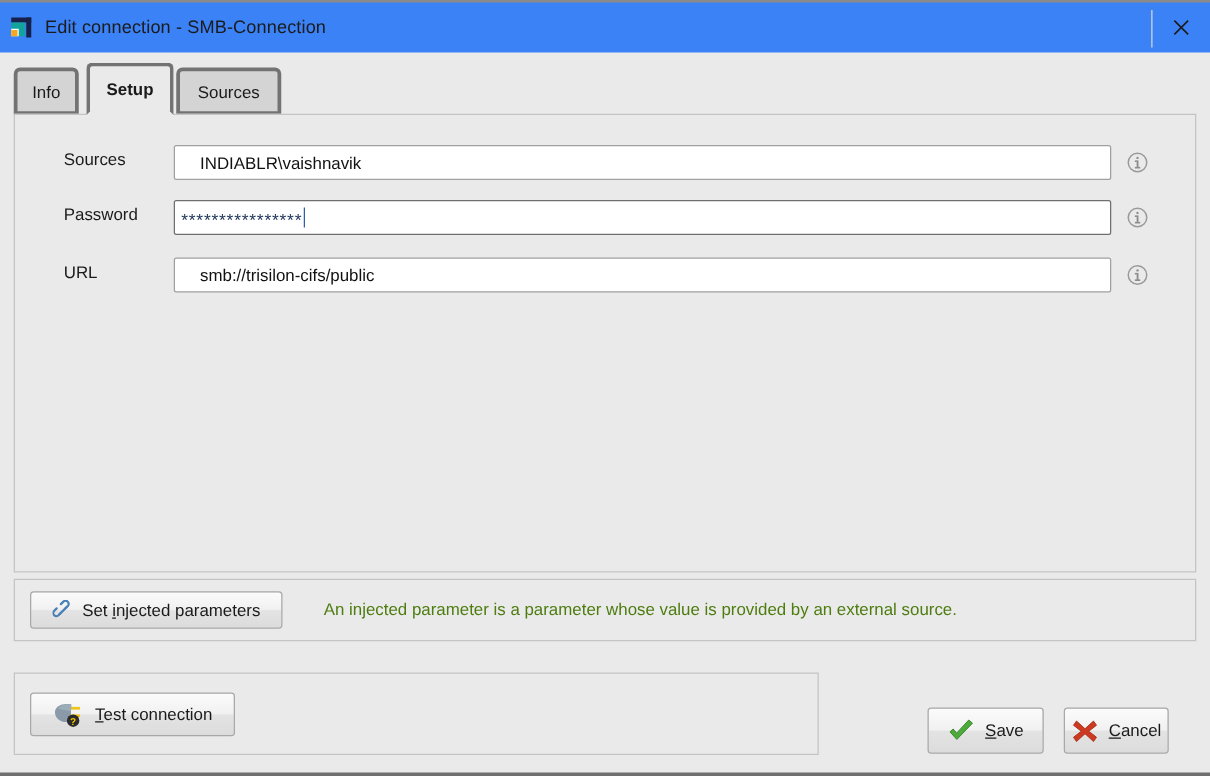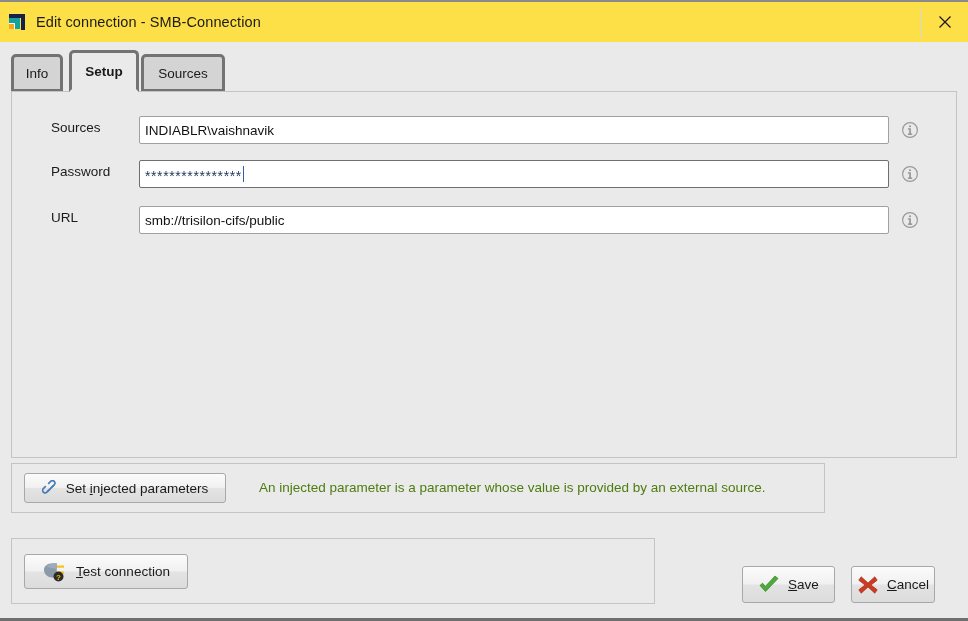--- a/index.html
+++ b/index.html
@@ -16,21 +16,21 @@
     overflow: hidden;
     position: relative;
   }
 
   
   .titlebar {
     position: absolute;
     left: 0; top: 0;
     width: 968px;
     height: 42px;
-    background: #fde047;
+    background: #3b82f6;
     border-top: 2px solid #8a8a8a;
     box-sizing: border-box;
     display: flex;
     align-items: center;
   }
   .title-icon {
     width: 18px;
     height: 18px;
     margin-left: 8px;
     margin-right: 10px;
@@ -122,21 +122,21 @@
   .form-input {
     position: absolute;
     left: 127px;
     top: 0;
     width: 750px;
     height: 28px;
     box-sizing: border-box;
     background: #ffffff;
     border: 1px solid #a0a0a0;
     border-radius: 2px;
-    padding: 0 5px;
+    padding: 0 20px;
     font-family: "Liberation Sans", sans-serif;
     font-size: 13.5px;
     color: #111;
     outline: none;
   }
   .pw-display {
     position: absolute;
     left: 127px;
     top: 0;
     width: 750px;
@@ -170,21 +170,21 @@
     width: 18px;
     height: 18px;
   }
   .info-icon svg { display: block; }
 
   
   .injected-panel {
     position: absolute;
     left: 11px;
     top: 463px;
-    width: 814px;
+    width: 946px;
     height: 50px;
     background: #eaeaea;
     border: 1px solid #c4c4c4;
     box-sizing: border-box;
   }
 
   .btn {
     box-sizing: border-box;
     background: linear-gradient(to bottom, #fbfbfb 0%, #f1f1f1 48%, #e3e3e3 52%, #dcdcdc 100%);
     border: 1px solid #a8a8a8;

